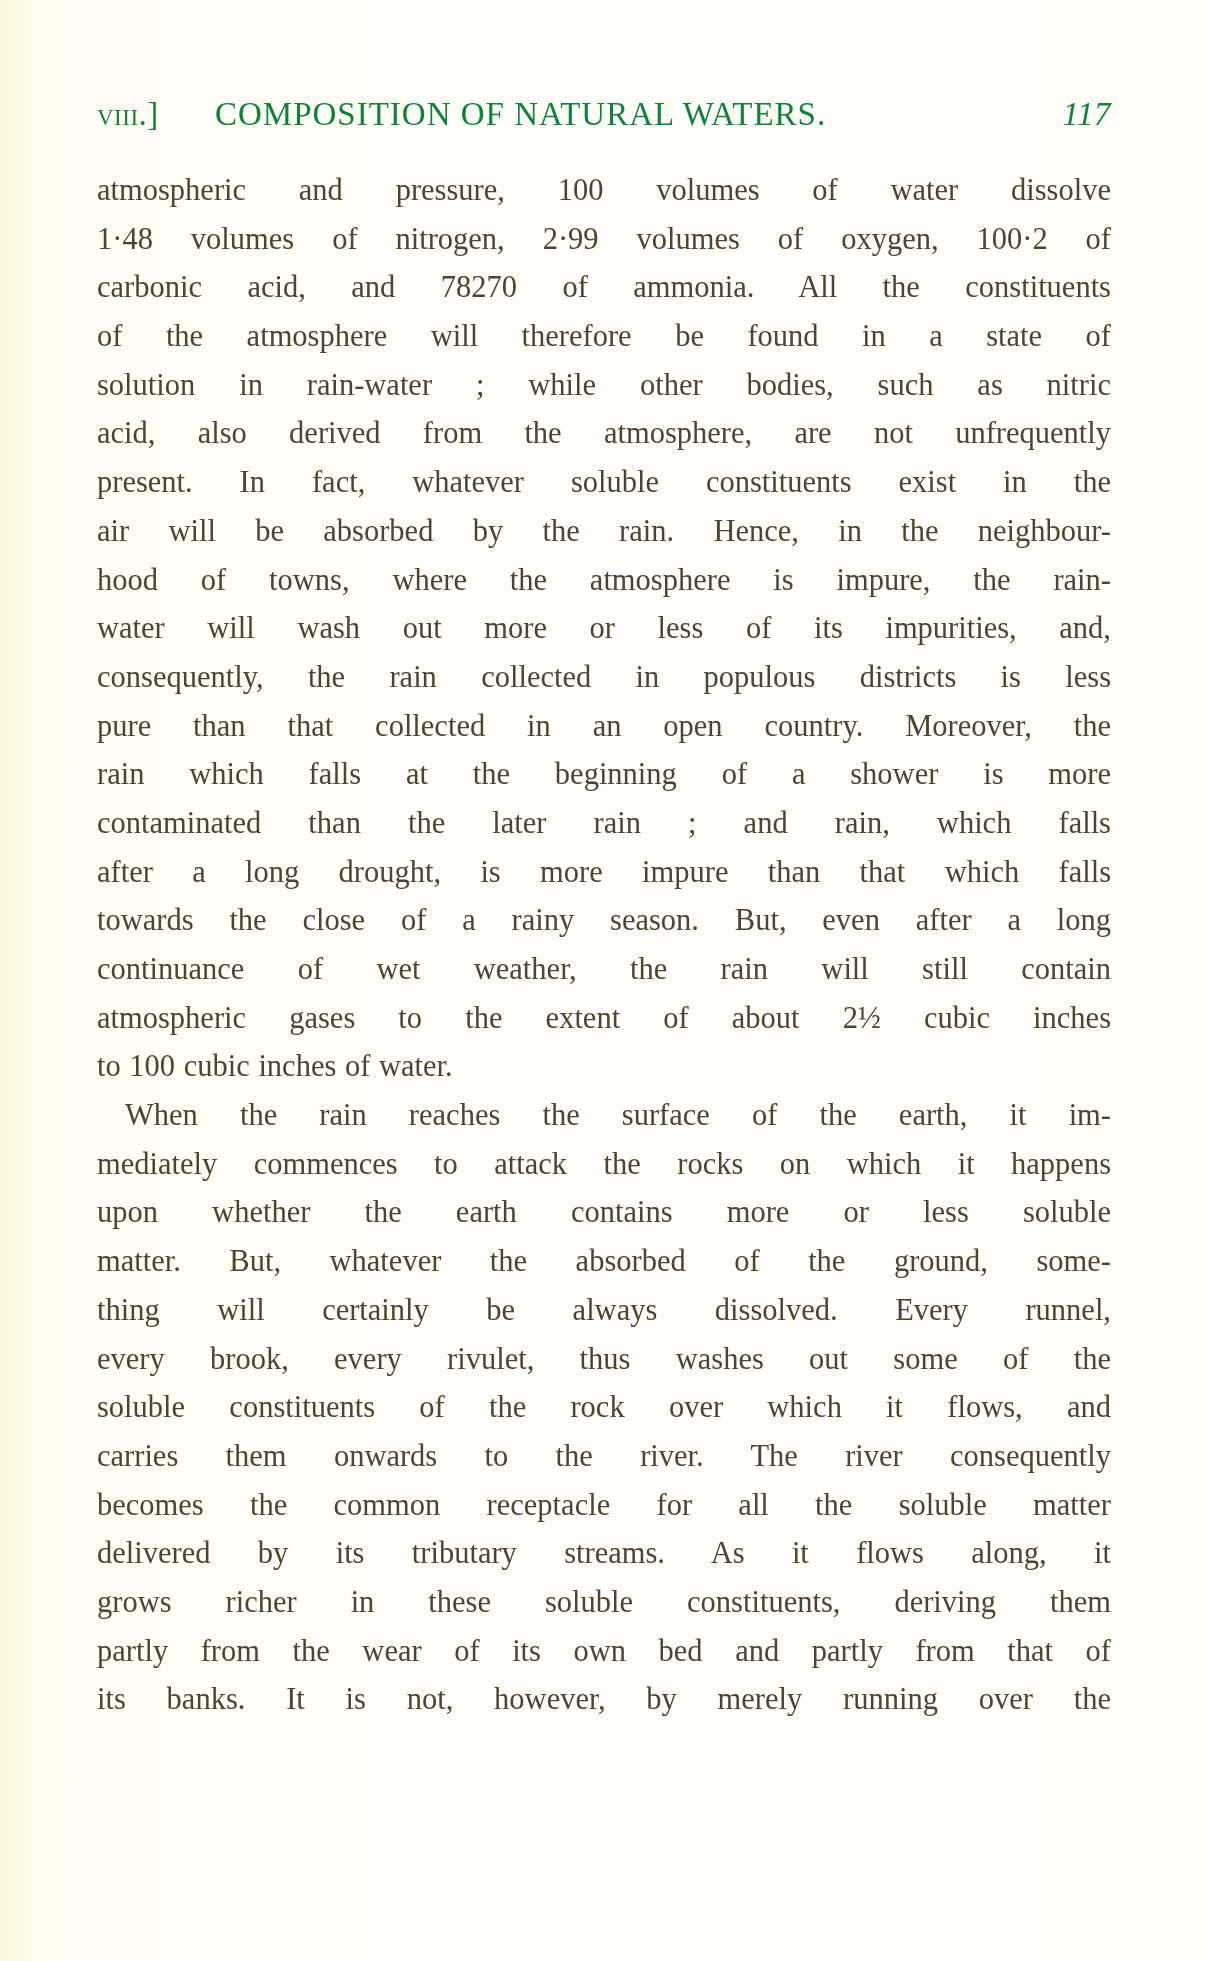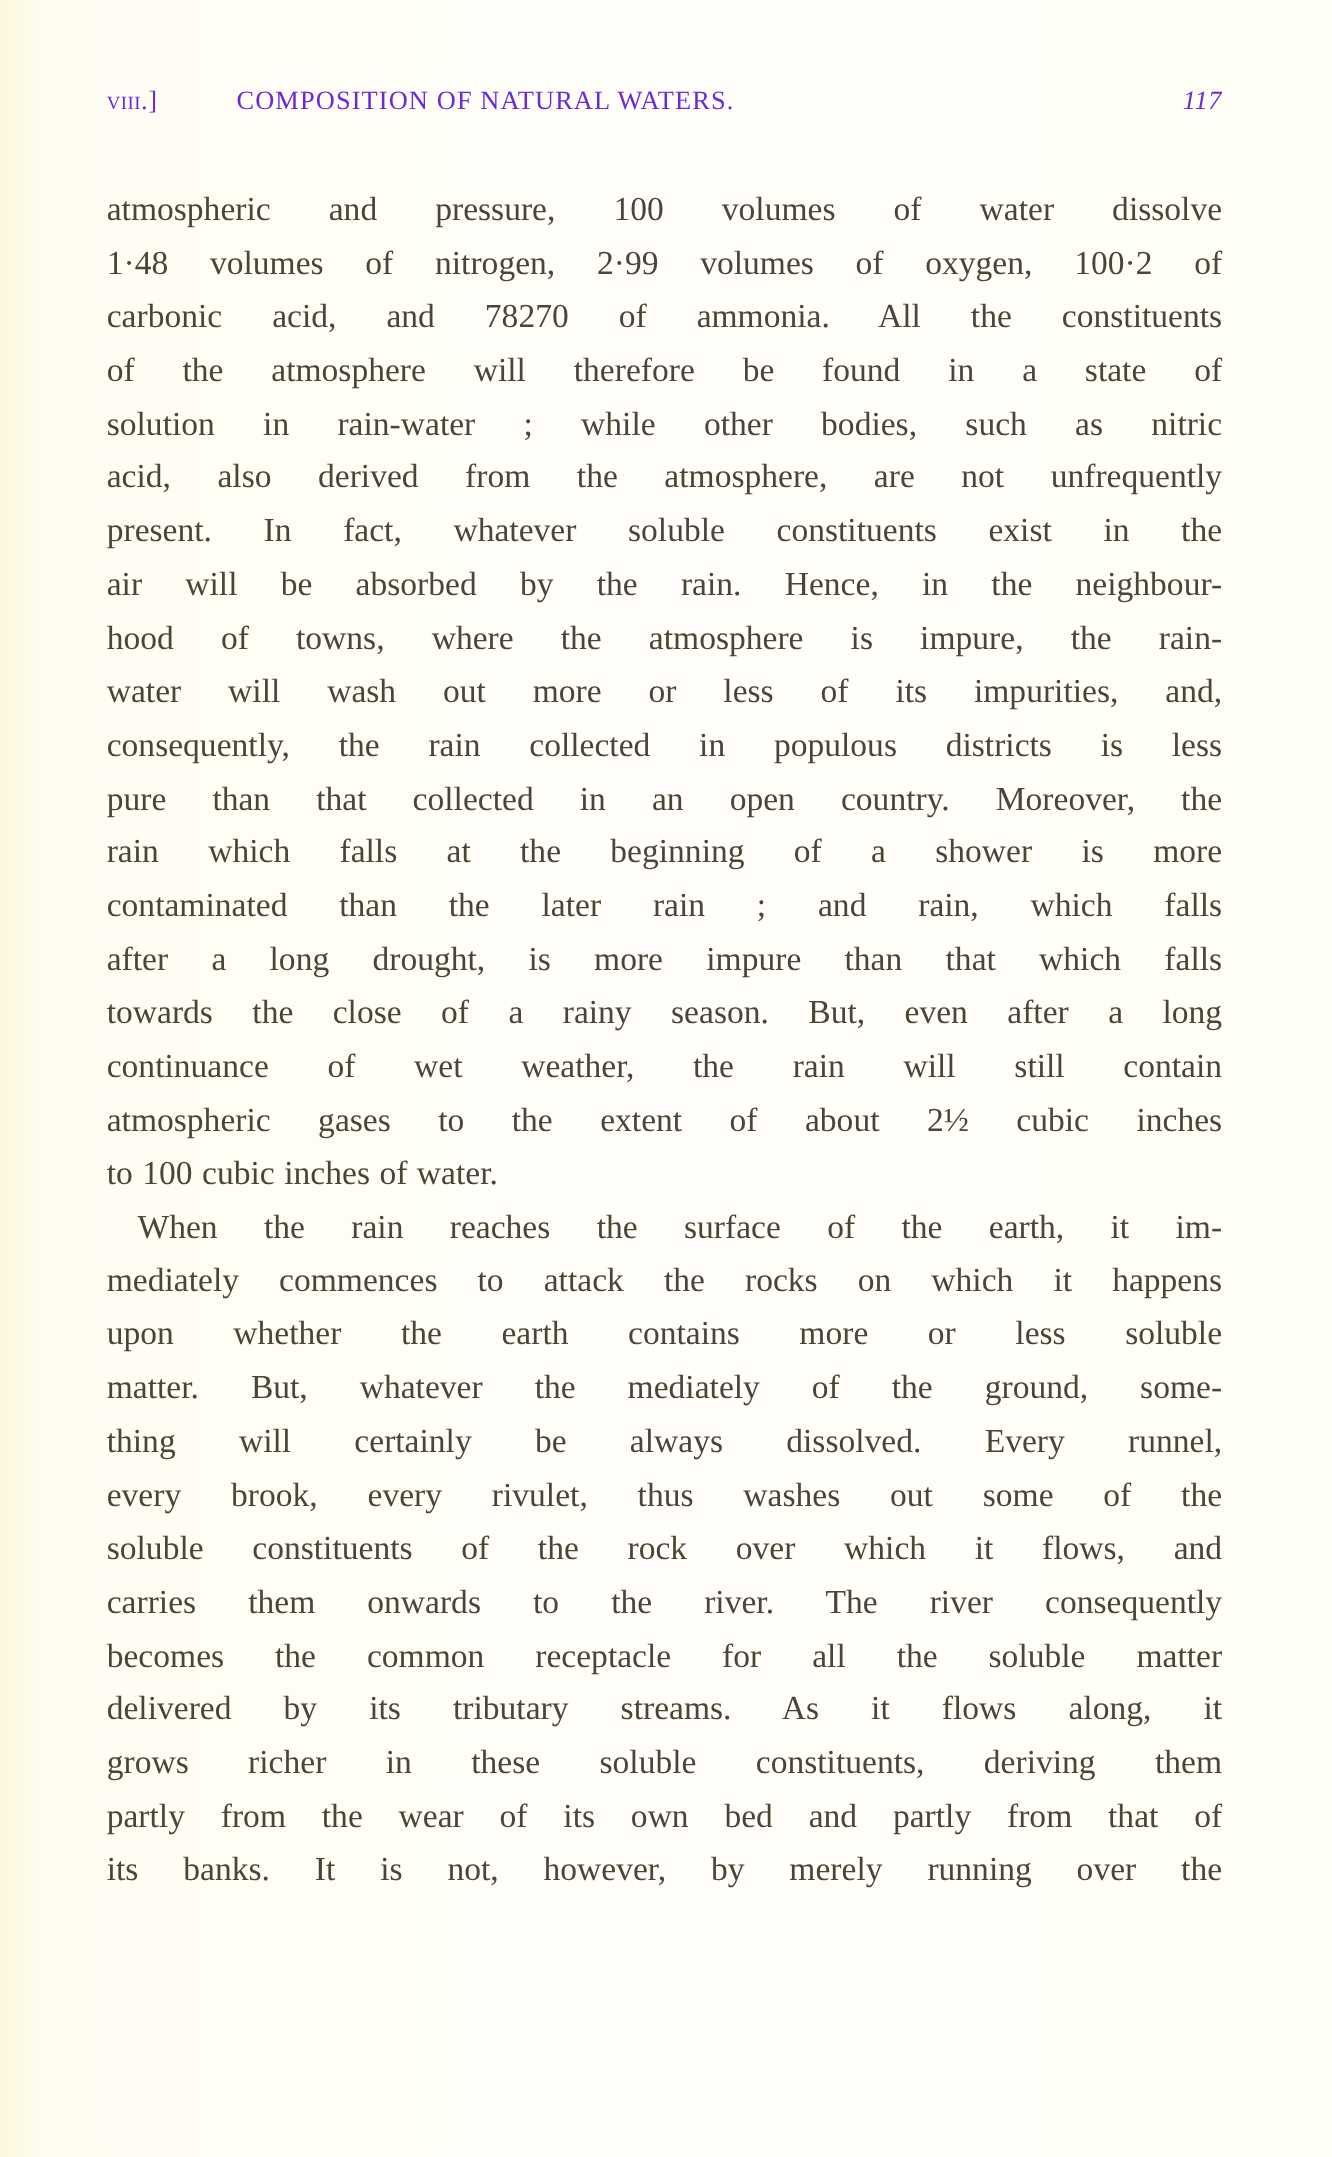--- a/index.html
+++ b/index.html
@@ -6,22 +6,22 @@
   body {
     width: 1211px; height: 1961px; overflow: hidden;
     background: #fffdf3;
     background: linear-gradient(90deg, #fbf7dc 0px, #fffdf2 40px, #fffefa 600px, #fffef6 1211px);
     position: relative;
     color: #4a4535;
     font-family: "Liberation Serif", "DejaVu Serif", serif;
   }
   .page { position: absolute; left: 0; top: 0; width: 1211px; height: 1961px; }
   .running-head {
-    position: absolute; left: 97px; top: 79px; width: 1014px; height: 44px;
-    font-size: 24px; letter-spacing: 0.5px; color: #6d28d9;
+    position: absolute; left: 97px; top: 96px; width: 1014px; height: 44px;
+    font-size: 33px; letter-spacing: 0.5px; color: #15803d;
   }
   .rh-chapter { position: absolute; left: 0; top: 0; font-variant: small-caps; }
   .rh-title { position: absolute; left: 118px; top: 0; letter-spacing: 1px; }
   .rh-page { position: absolute; right: 0; top: 0; font-style: italic; }
   .body-text { position: absolute; left: 97px; top: 166px; width: 1014px; }
   .line {
     height: 48.7px; line-height: 48.7px; font-size: 30.5px;
     white-space: nowrap; text-align: justify; text-align-last: justify;
     word-spacing: 1px;
   }
@@ -54,21 +54,21 @@
     <div class="line">rain which falls at the beginning of a shower is more</div>
     <div class="line">contaminated than the later rain ; and rain, which falls</div>
     <div class="line">after a long drought, is more impure than that which falls</div>
     <div class="line">towards the close of a rainy season. But, even after a long</div>
     <div class="line">continuance of wet weather, the rain will still contain</div>
     <div class="line">atmospheric gases to the extent of about 2½ cubic inches</div>
     <div class="line last">to 100 cubic inches of water.</div>
     <div class="line indent">When the rain reaches the surface of the earth, it im-</div>
     <div class="line">mediately commences to attack the rocks on which it happens</div>
     <div class="line">upon whether the earth contains more or less soluble</div>
-    <div class="line">matter. But, whatever the mediately of the ground, some-</div>
+    <div class="line">matter. But, whatever the absorbed of the ground, some-</div>
     <div class="line">thing will certainly be always dissolved. Every runnel,</div>
     <div class="line">every brook, every rivulet, thus washes out some of the</div>
     <div class="line">soluble constituents of the rock over which it flows, and</div>
     <div class="line">carries them onwards to the river. The river consequently</div>
     <div class="line">becomes the common receptacle for all the soluble matter</div>
     <div class="line">delivered by its tributary streams. As it flows along, it</div>
     <div class="line">grows richer in these soluble constituents, deriving them</div>
     <div class="line">partly from the wear of its own bed and partly from that of</div>
     <div class="line">its banks. It is not, however, by merely running over the</div>
   </div>

